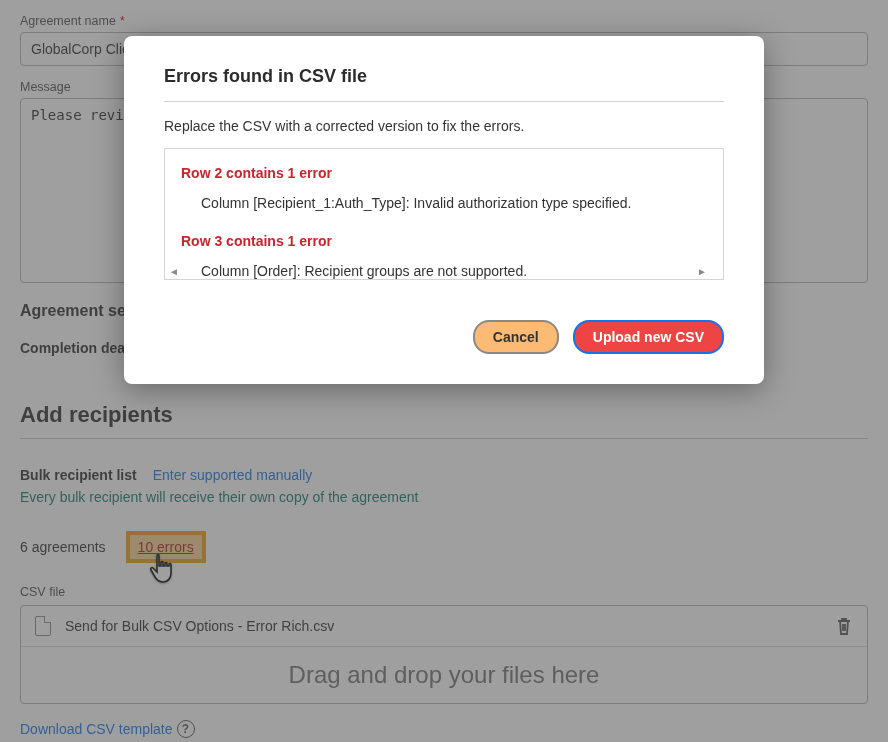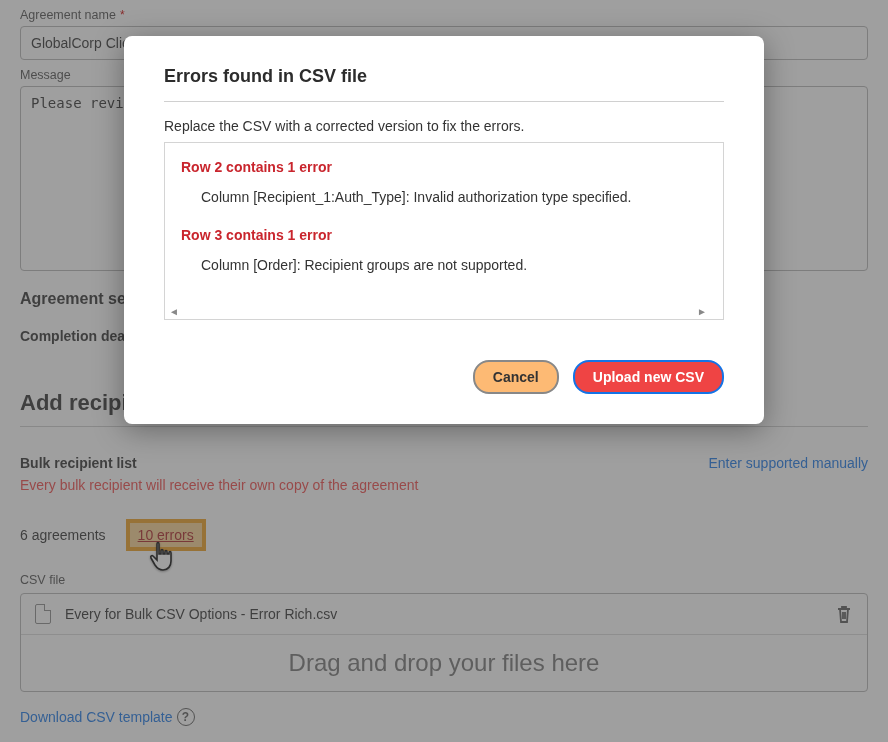--- a/index.html
+++ b/index.html
@@ -7,21 +7,21 @@
     font-family: "adobe-clean", "Segoe UI", Arial, sans-serif;
     font-size: 14px;
     color:#2c2c2c;
     background:#fff;
     width:888px;
     height:742px;
     position:relative;
     overflow:hidden;
   }
   .page { padding:0 20px 20px 20px; }
-  .field-label { font-size:12.5px; color:#4b4b4b; margin-top:8px; margin-bottom:4px; display:flex; align-items:center; }
+  .field-label { font-size:12.5px; color:#4b4b4b; margin-top:14px; margin-bottom:4px; display:flex; align-items:center; }
   .req-star { color:#c00; margin-left:4px; font-size:12px; }
   .text-input {
     width:100%;
     border:1px solid #b3b3b3;
     border-radius:4px;
     padding:8px 10px;
     font-size:14px;
     color:#2c2c2c;
     background:#fff;
   }
@@ -34,24 +34,24 @@
     font-size:14px;
     color:#2c2c2c;
     resize:none;
   }
 
   .section-heading-bold { font-size:16px; font-weight:700; margin-top:16px; }
   .deadline-label { font-size:14px; font-weight:700; margin-top:20px; color:#2c2c2c; }
 
   .add-recip { font-size:22px; font-weight:700; margin-top:46px; padding-bottom:10px; border-bottom:1px solid #ccc; }
 
-  .bulk-line { margin-top:28px; display:flex; align-items:center; gap:16px;justify-content:space-between; }
+  .bulk-line { margin-top:28px; display:flex; align-items:center; gap:16px; }
   .bulk-title { font-weight:700; font-size:14px; }
   .manual-link { color:#1473e6; font-size:14px; }
-  .bulk-desc { margin-top:6px; font-size:14px; color:#ef4444; }
+  .bulk-desc { margin-top:6px; font-size:14px; color:#0f766e; }
 
   .agreements-line { margin-top:26px; display:flex; align-items:center; gap:20px; font-size:14px; }
   .error-box {
     border:4px solid #ed9b1a;
     background:#f8d08f;
     padding:4px 8px;
     display:inline-flex;
     align-items:center;
     position:relative;
   }
@@ -104,23 +104,23 @@
     top:36px;
     width:640px;
     background:#fff;
     border-radius:8px;
     box-shadow:0 6px 30px rgba(0,0,0,.35);
     padding:30px 40px 30px 40px;
   }
   .modal-title { font-size:18px; font-weight:700; padding-bottom:14px; border-bottom:1px solid #d0d0d0; }
   .modal-sub { margin-top:16px; font-size:14px; color:#333; }
   .error-scroll {
-    margin-top:8px;
+    margin-top:14px;
     border:1px solid #d4d4d4;
-    height:178px;
+    height:132px;
     overflow-y:scroll;
     overflow-x:scroll;
     padding:14px 16px;
     position:relative;
   }
   .err-row-title { color:#c9252d; font-weight:700; font-size:14px; margin-top:2px; }
   .err-detail { margin:14px 0 22px 20px; font-size:14px; color:#333; }
   .modal-actions {
     margin-top:40px;
     display:flex; justify-content:flex-end; gap:14px;
@@ -177,21 +177,21 @@
           <path d="M9 3 C9 1 11 1 11 3 L11 13 L13 13 L13 10 C13 8 15 8 15 10 L15 13 L17 13 L17 11 C17 9 19 9 19 11 L19 13 L21 13 L21 12 C21 10 23 10 23 12 L23 20 C23 25 20 29 15 29 C11 29 9 27 7 24 L3 17 C2 15 4 14 5 15 L9 19 Z" fill="#fff" stroke="#000" stroke-width="1.6"></path>
         </svg>
       </span>
     </span>
   </div>
 
   <div class="csv-file-label">CSV file</div>
   <div class="csv-drop">
     <div class="csv-file-row">
       <span class="file-icon"></span>
-      <span class="file-name">Every for Bulk CSV Options - Error Rich.csv</span>
+      <span class="file-name">Send for Bulk CSV Options - Error Rich.csv</span>
       <span class="trash-icon">
         <svg width="18" height="20" viewBox="0 0 18 20">
             <path d="M3 5h12M7 5V3h4v2M5 5l1 13h6l1-13M8 8v7M10 8v7"></path>
           </svg>
       </span>
     </div>
     <div class="csv-drop-msg">Drag and drop your files here</div>
   </div>
 
   <div class="dl-template">

